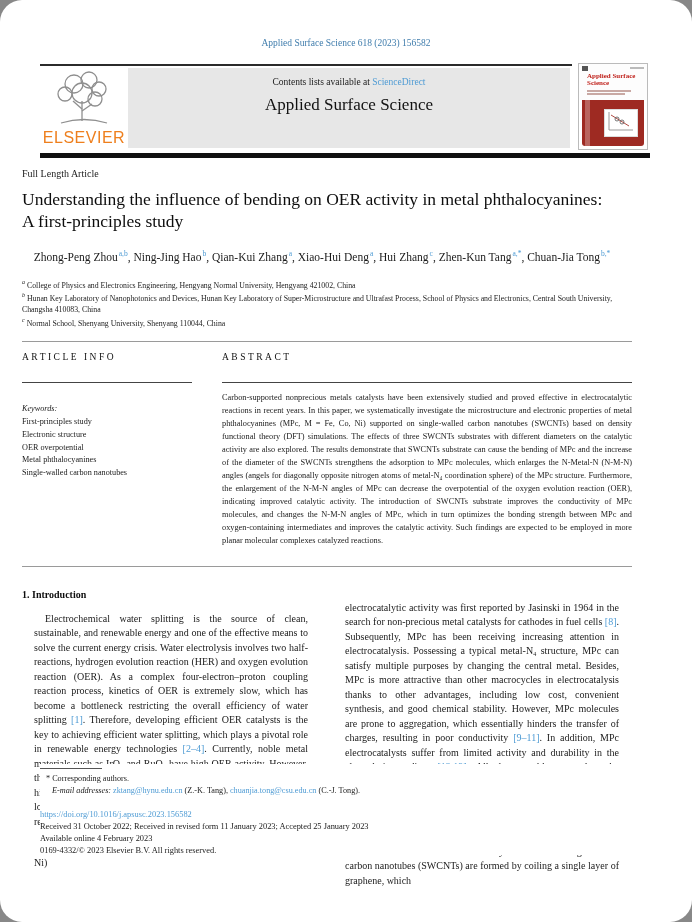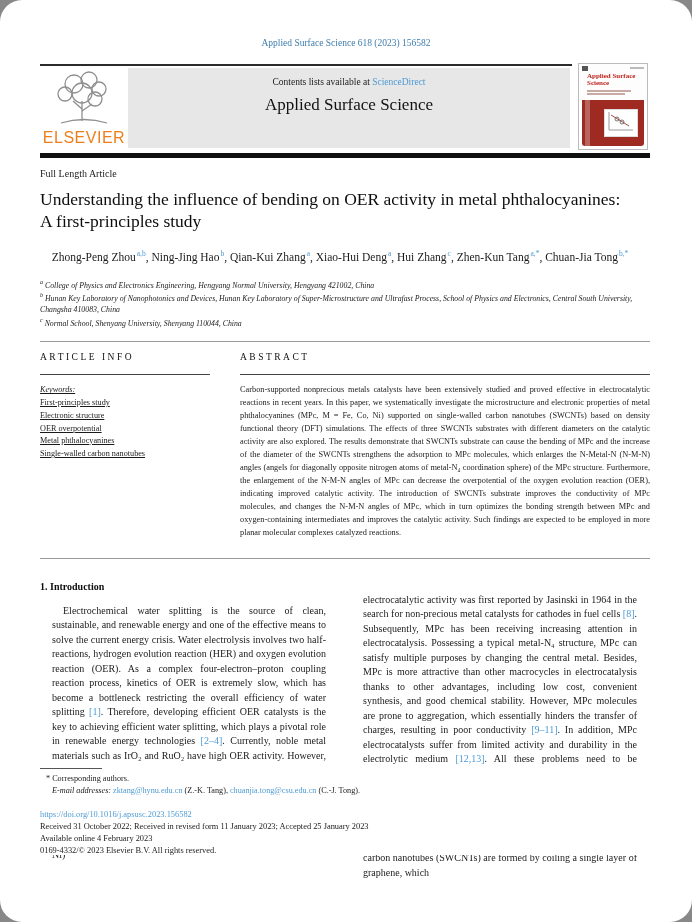--- a/index.html
+++ b/index.html
@@ -37,37 +37,37 @@
   .cover-title { position:absolute; top:9px; left:8px; width:52px;
     font-size:7px; line-height:1.05; font-weight:bold; color:#c0231d; }
   .cover-subline { position:absolute; left:8px; width:44px; height:1.5px; background:#c9a9a4; }
   .cover-subline.s1 { top:26px; } .cover-subline.s2 { top:29px; width:38px; }
   .cover-body { position:absolute; top:36px; left:3px; right:3px; bottom:3px;
     background:var(--cover_red); border-radius:0 0 3px 3px; }
   .cover-spine { position:absolute; top:0; left:3px; width:5px; height:100%; background:rgba(255,255,255,0.28); }
   .cover-chart { position:absolute; top:9px; right:6px; width:32px; height:26px; background:#fff; border:1px solid #ddd; }
 
   
-  .content { position:absolute; top:168px; left:40px; width:610px; }
+  .content { position:absolute; top:168px; left:22px; width:610px; }
   .article-type { font-size:10px; color:#222; }
   .title { font-size:17.5px; font-weight:normal; line-height:1.28; margin:9px 0 0 0;
     max-width:582px; color:#0d0d0d; }
   .authors { margin-top:15px; font-size:11.5px; max-width:600px; line-height:1.5;text-align:center; }
   .authors sup { color:var(--link_blue); font-size:7.5px; margin-left:1px; }
   .affiliations { margin-top:12px; font-size:7.8px; line-height:1.5; color:#222; }
-  .affil-text { font-style:italic; }
+  .affil-text { }
   .affiliations sup { font-size:6px; font-style:italic; }
 
   .info-abstract { display:flex; margin-top:12px; border-top:1px solid #9a9a9a;
     border-bottom:1px solid #9a9a9a; padding:10px 0 18px 0; }
   .info-col { width:170px; margin-right:30px; flex-shrink:0; }
   .abs-col { flex:1; }
   .col-heading { font-size:9.5px; letter-spacing:2.5px; color:#111;
-    border-bottom:1px solid #444; padding-bottom:12px; }
-  .keywords { margin-top:9px; font-size:8.2px; line-height:1.55;text-decoration:underline; }
+    border-bottom:1px solid #444; padding-bottom:20px; }
+  .keywords { margin-top:20px; font-size:8.2px; line-height:1.55; }
   .kw-label { font-style:italic; }
   .abstract-text { margin:9px 0 0 0; font-size:8.3px; line-height:1.56; text-align:justify; }
 
   
   .intro { display:flex; gap:13px; margin-top:22px; }
   .intro .col { width:298px; }
   .intro h2 { font-size:10px; margin:0 0 11px 0; color:#0d0d0d; }
   .intro p { margin:12px; font-size:10px; line-height:1.45; text-align:justify; }
   .intro p.indent { text-indent:11px; }
   .intro p + p { margin-top:1px; }

